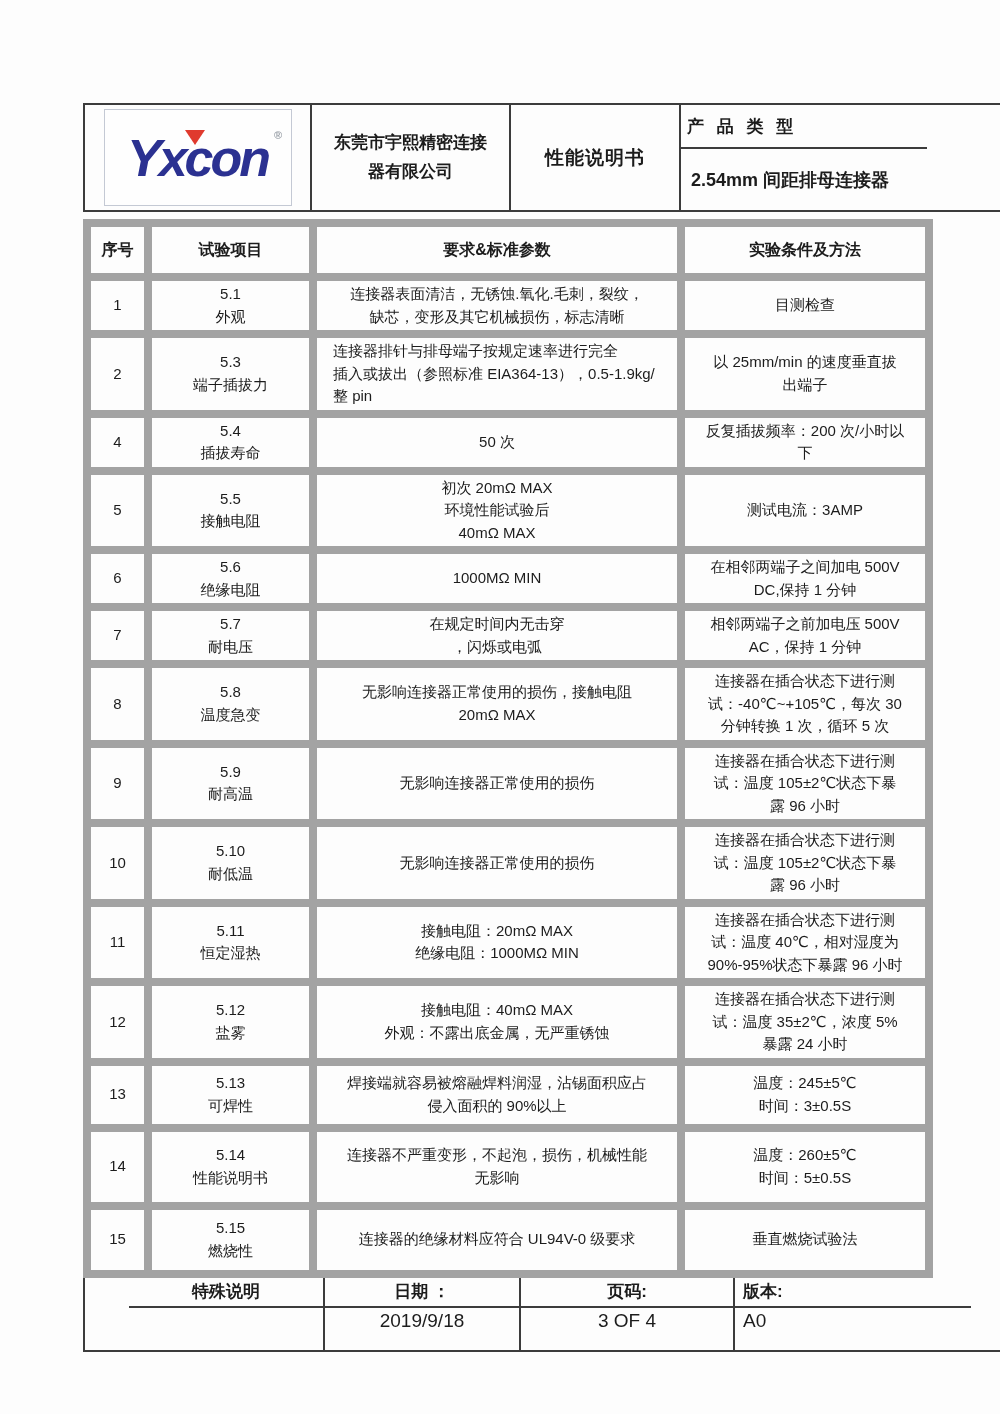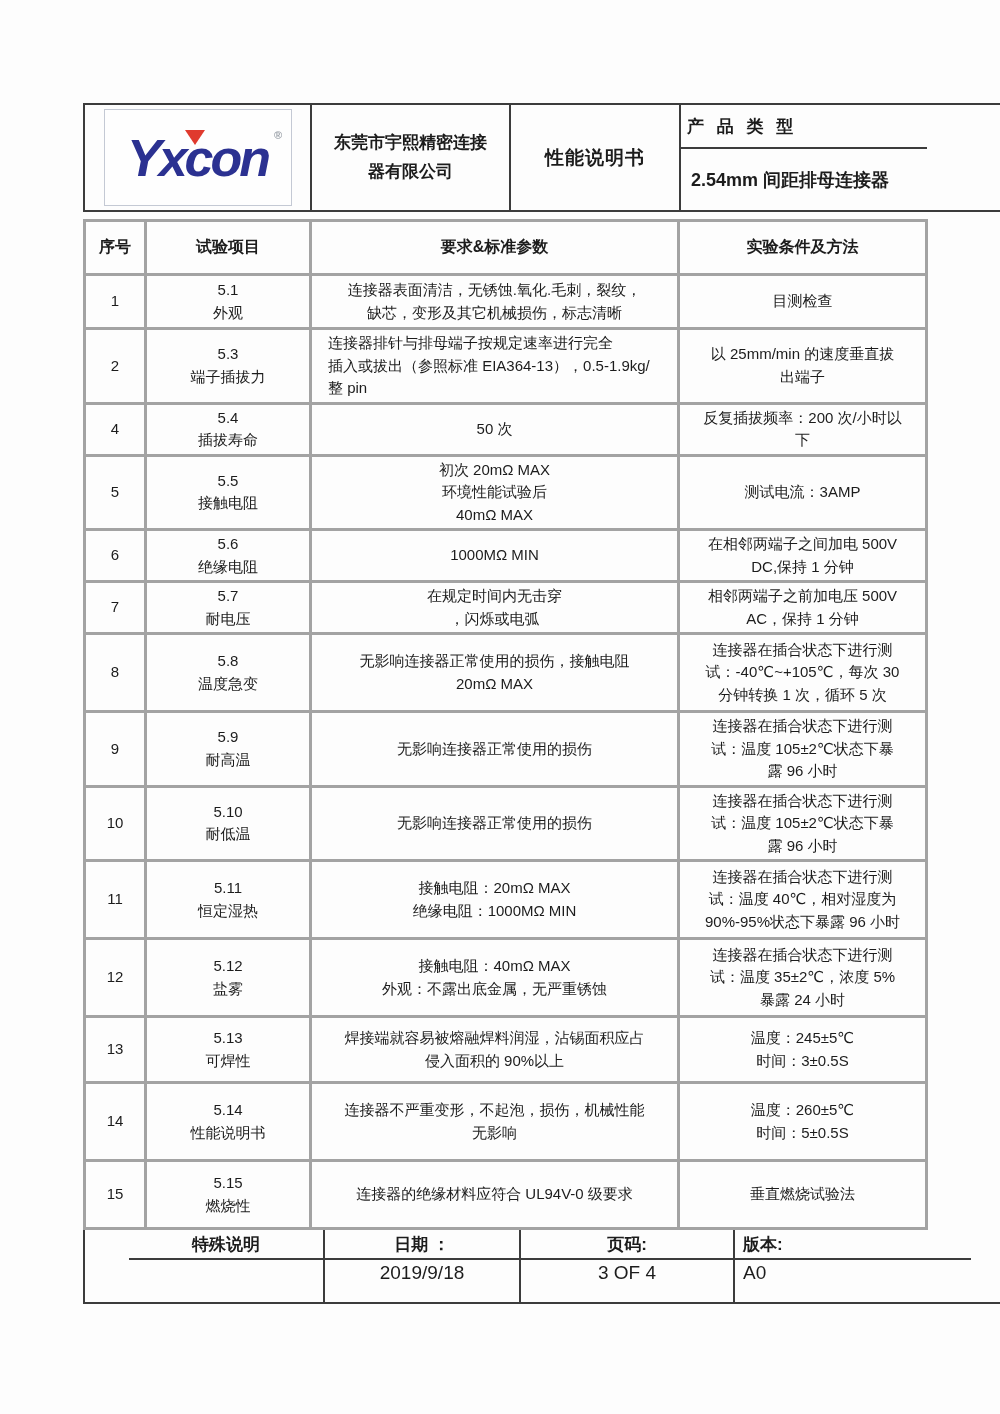--- a/index.html
+++ b/index.html
@@ -58,21 +58,21 @@
     flex:1;display:flex;align-items:center;padding-left:10px;
     font-weight:bold;font-size:18px;
   }
 
   
   table.main{
     width:842px;border-collapse:collapse;table-layout:fixed;
     margin-top:7px;
   }
   table.main th,table.main td{
-    border:3px solid #a3a3a3;
+    border:8px solid #a3a3a3;
     padding:2px 6px;
     vertical-align:middle;
     box-sizing:border-box;
   }
   table.main th{font-size:16px;font-weight:bold;height:54px;text-align:center;}
   table.main td{font-size:15px;text-align:center;line-height:1.5;}
   .c-no{font-size:15px;}
   .c-item .item-code{line-height:1.5;}
   .c-item .item-name{line-height:1.5;}
   .c-req,.c-cond{white-space:pre-line;}

